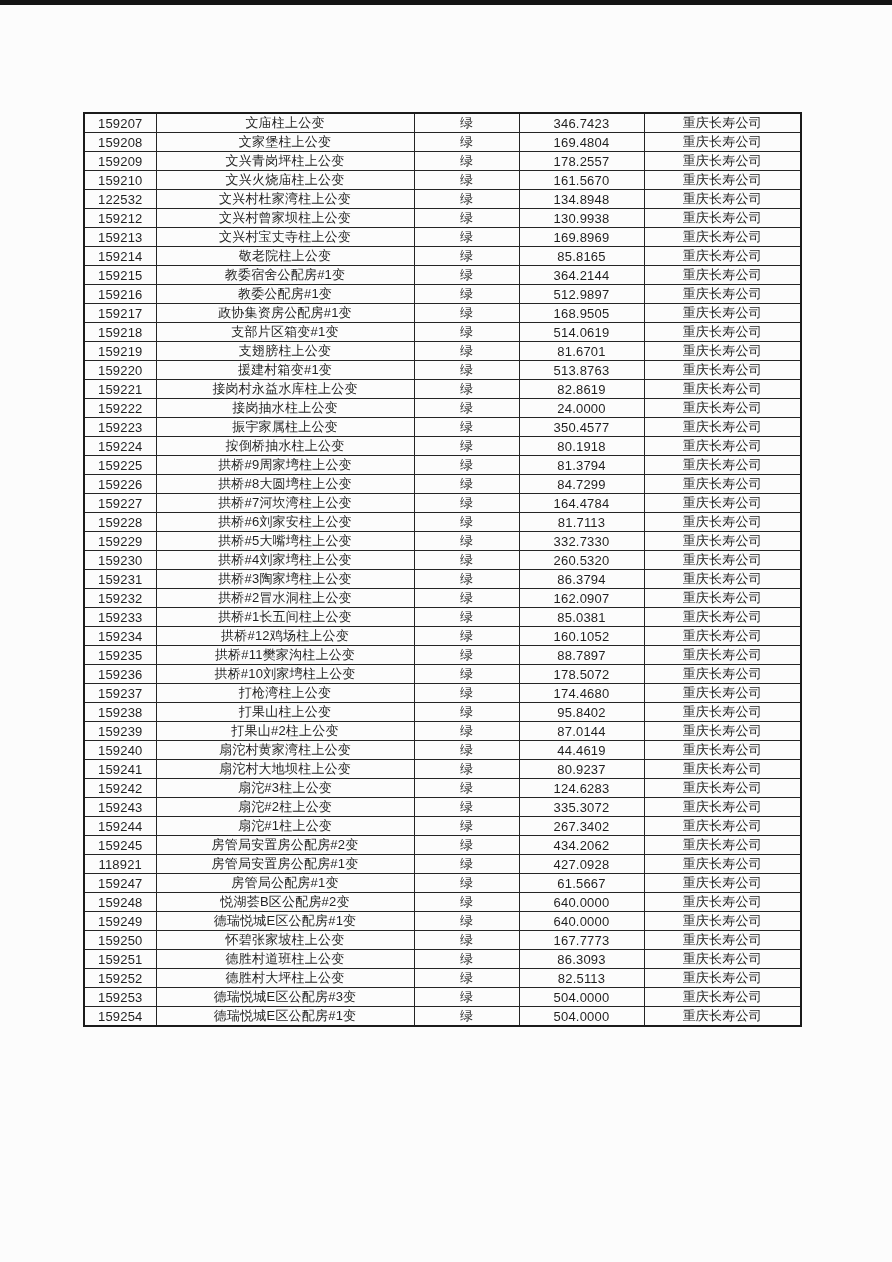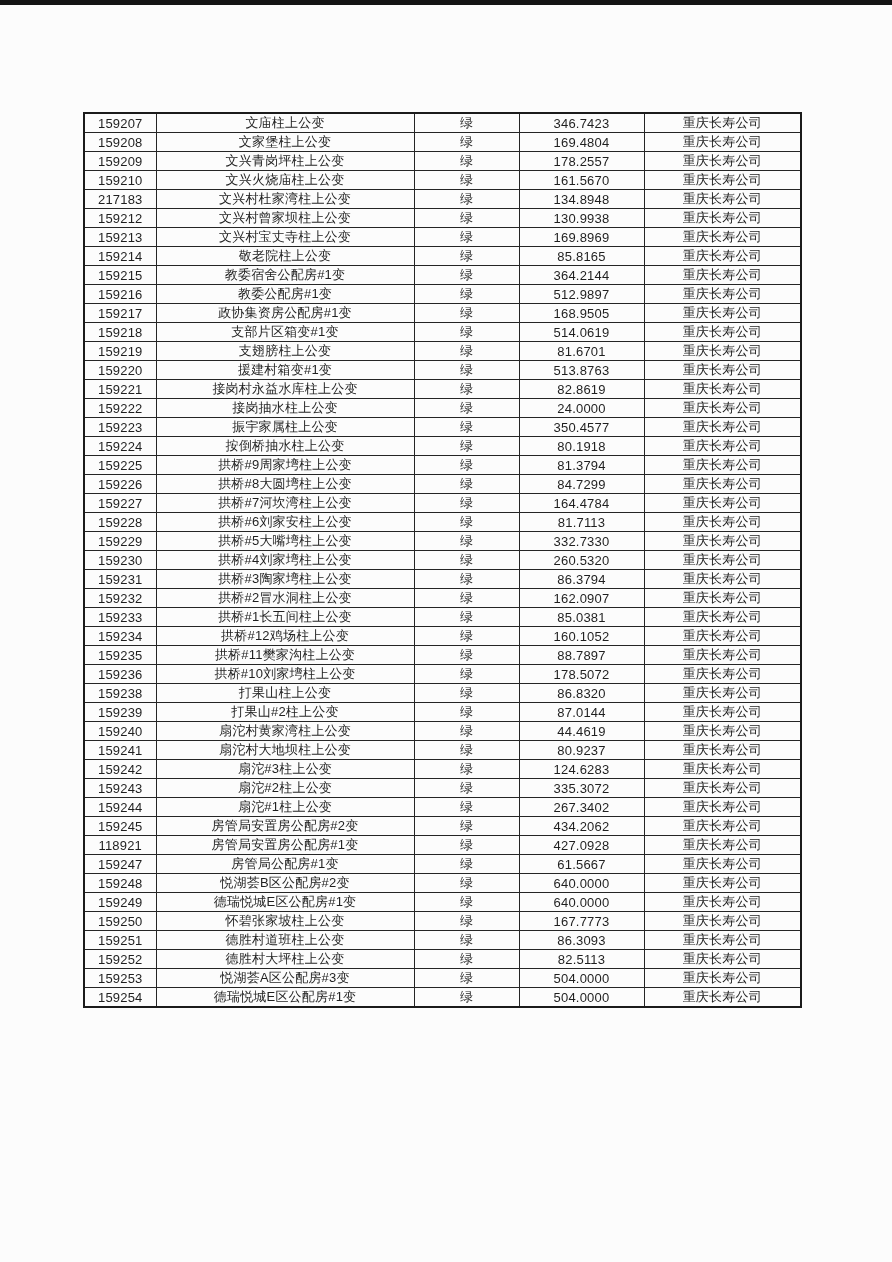--- a/index.html
+++ b/index.html
@@ -92,21 +92,21 @@
           <td>重庆长寿公司</td>
         </tr>
         <tr>
           <td>159210</td>
           <td>文兴火烧庙柱上公变</td>
           <td>绿</td>
           <td>161.5670</td>
           <td>重庆长寿公司</td>
         </tr>
         <tr>
-          <td>217183</td>
+          <td>122532</td>
           <td>文兴村杜家湾柱上公变</td>
           <td>绿</td>
           <td>134.8948</td>
           <td>重庆长寿公司</td>
         </tr>
         <tr>
           <td>159212</td>
           <td>文兴村曾家坝柱上公变</td>
           <td>绿</td>
           <td>130.9938</td>
@@ -274,24 +274,31 @@
           <td>重庆长寿公司</td>
         </tr>
         <tr>
           <td>159236</td>
           <td>拱桥#10刘家塆柱上公变</td>
           <td>绿</td>
           <td>178.5072</td>
           <td>重庆长寿公司</td>
         </tr>
         <tr>
+          <td>159237</td>
+          <td>打枪湾柱上公变</td>
+          <td>绿</td>
+          <td>174.4680</td>
+          <td>重庆长寿公司</td>
+        </tr>
+        <tr>
           <td>159238</td>
           <td>打果山柱上公变</td>
           <td>绿</td>
-          <td>86.8320</td>
+          <td>95.8402</td>
           <td>重庆长寿公司</td>
         </tr>
         <tr>
           <td>159239</td>
           <td>打果山#2柱上公变</td>
           <td>绿</td>
           <td>87.0144</td>
           <td>重庆长寿公司</td>
         </tr>
         <tr>
@@ -380,21 +387,21 @@
         </tr>
         <tr>
           <td>159252</td>
           <td>德胜村大坪柱上公变</td>
           <td>绿</td>
           <td>82.5113</td>
           <td>重庆长寿公司</td>
         </tr>
         <tr>
           <td>159253</td>
-          <td>悦湖荟A区公配房#3变</td>
+          <td>德瑞悦城E区公配房#3变</td>
           <td>绿</td>
           <td>504.0000</td>
           <td>重庆长寿公司</td>
         </tr>
         <tr>
           <td>159254</td>
           <td>德瑞悦城E区公配房#1变</td>
           <td>绿</td>
           <td>504.0000</td>
           <td>重庆长寿公司</td>

